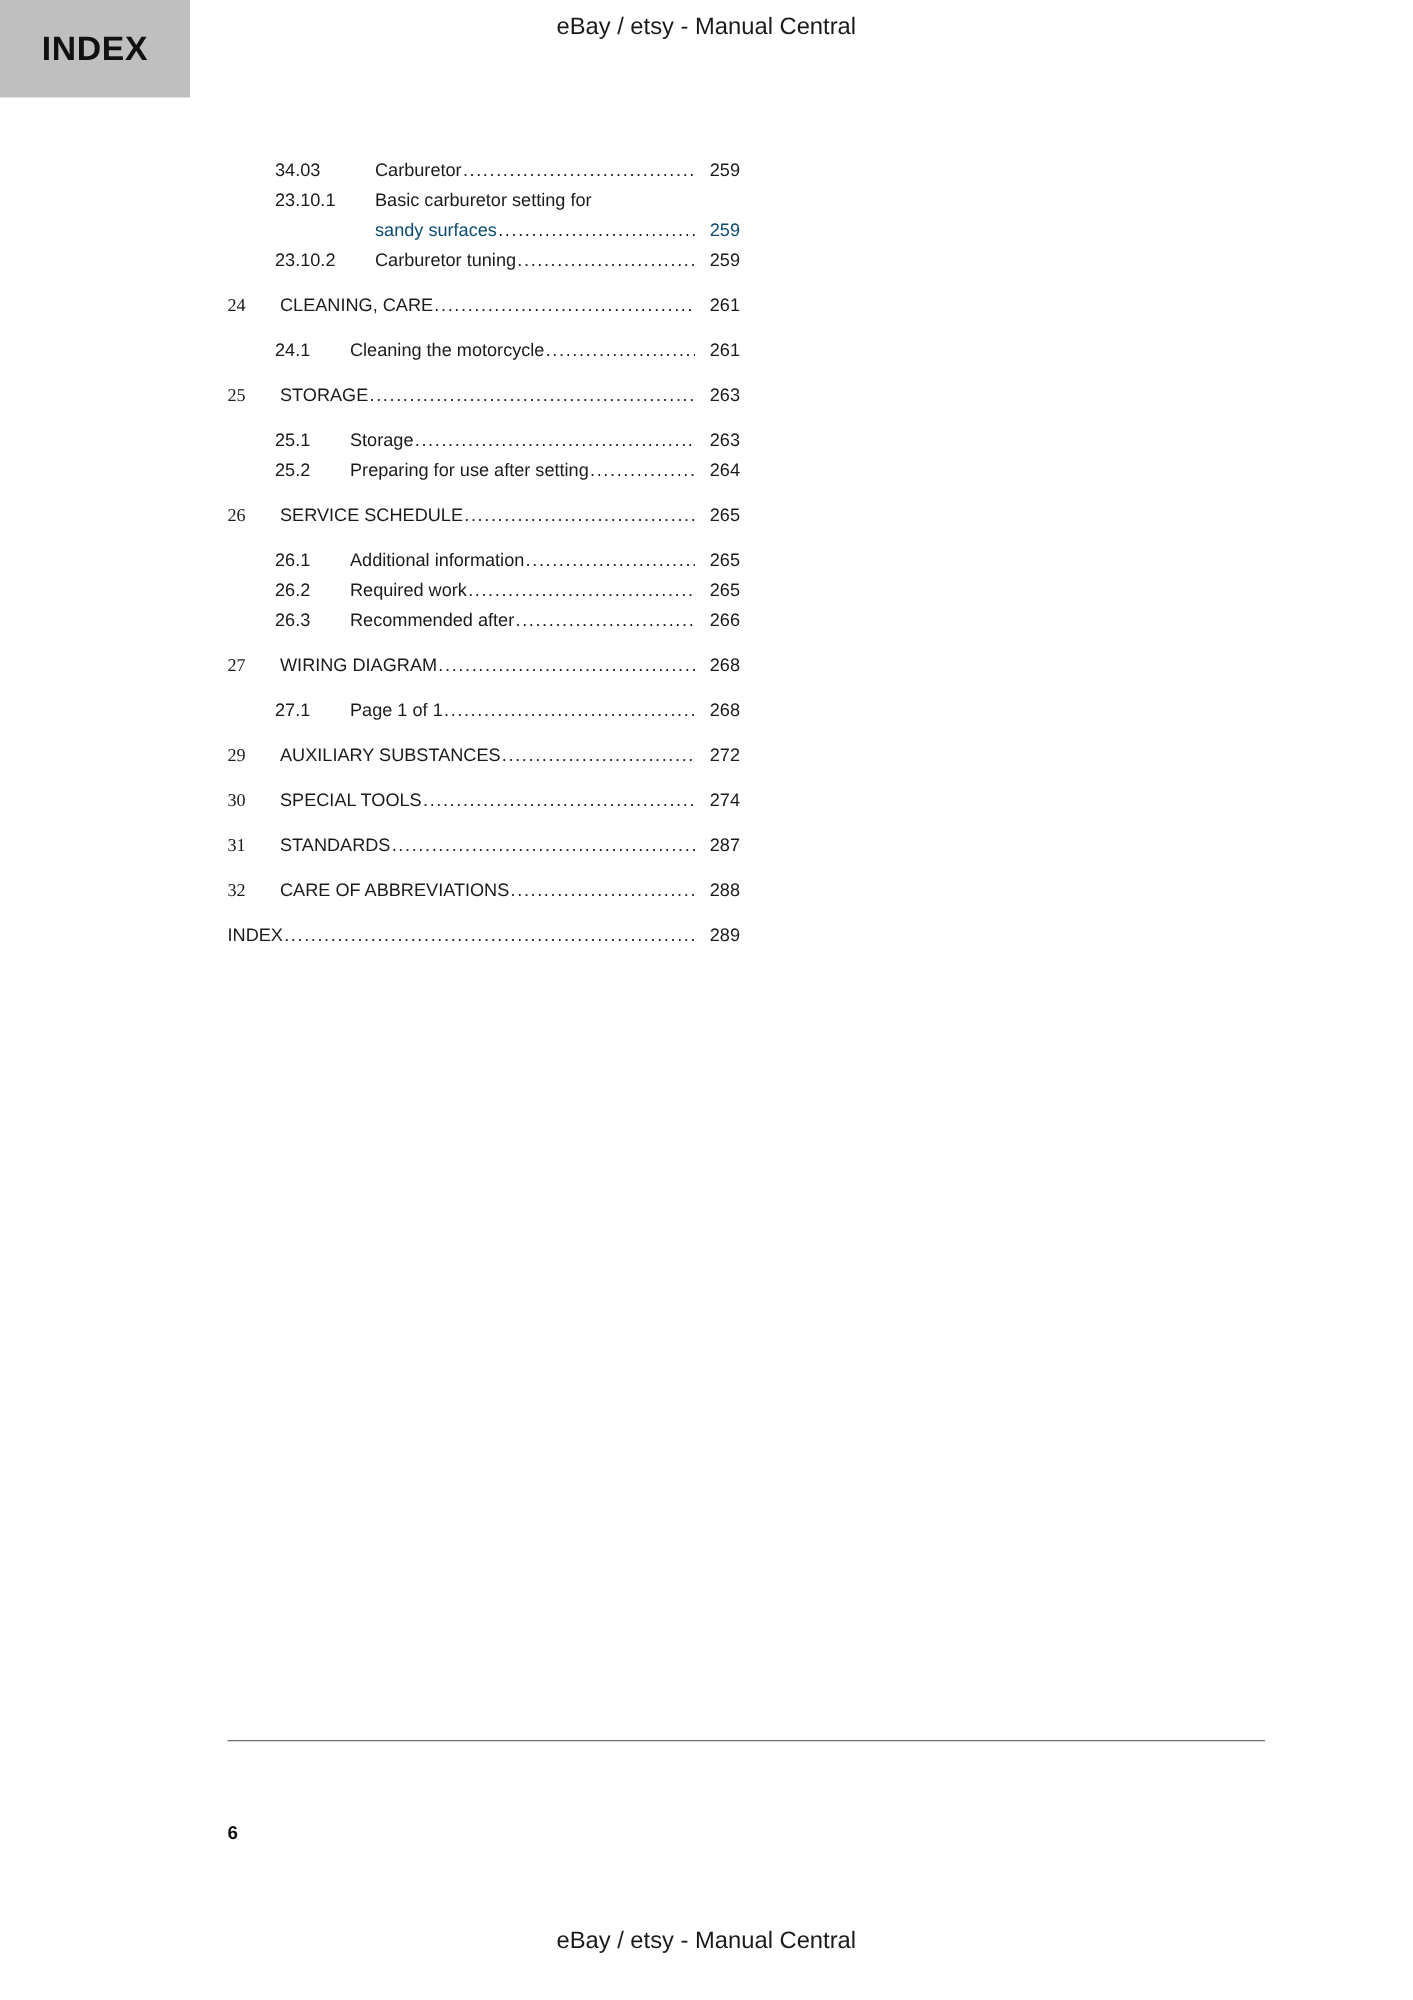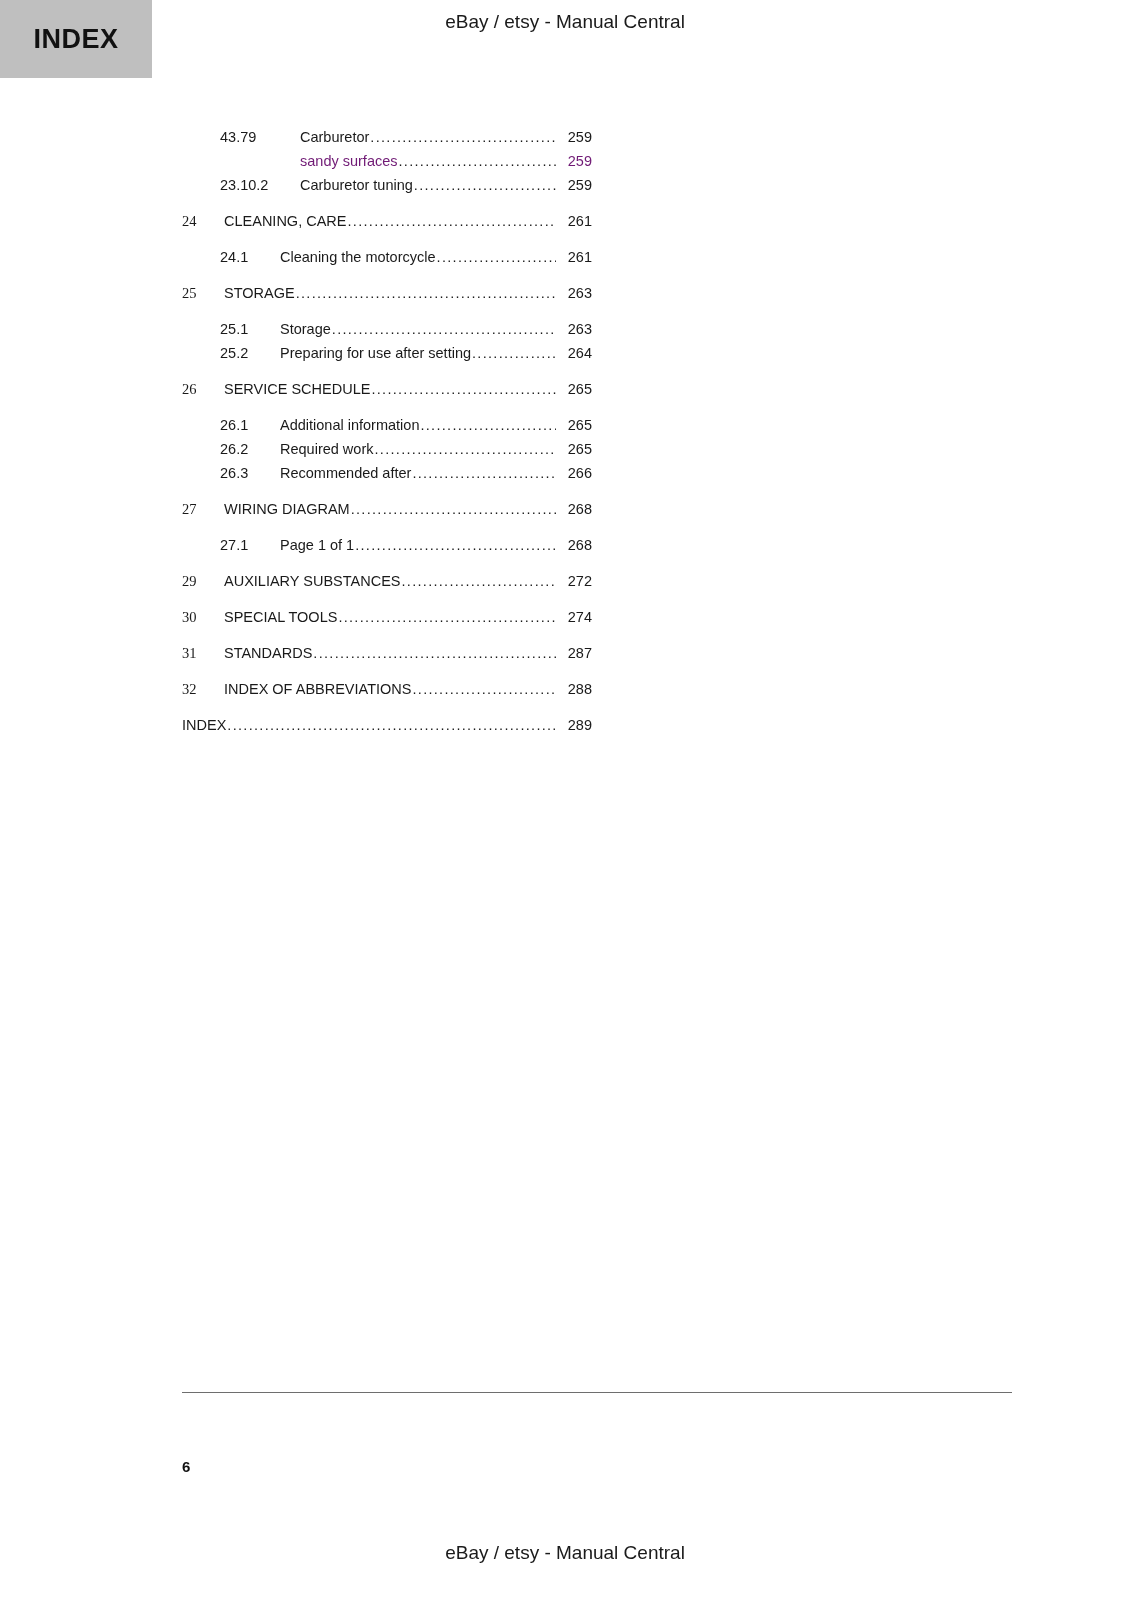--- a/index.html
+++ b/index.html
@@ -106,21 +106,21 @@
   }
   .page {
     flex: 0 0 auto;
     width: 34px;
     text-align: right;
   }
   .cont-row {
     display: flex;
     font-size: 14.5px;
     line-height: 24px;
-    color: #701a75;
+    color: #0c4a6e;
     white-space: nowrap;
   }
   .cont-indent {
     flex: 0 0 auto;
     width: 118px;
   }
 
   
   .footer-rule {
     position: absolute;
@@ -152,26 +152,30 @@
 <body>
 
 <div class="index-tab">
   <span class="index-tab-label">INDEX</span>
 </div>
 <div class="header-title">eBay / etsy - Manual Central</div>
 
 <div class="toc">
 
   <div class="row level3">
-    <span class="num n3">43.79</span>
+    <span class="num n3">34.03</span>
     <span class="title">Carburetor</span>
     <span class="leader"></span>
     <span class="page">259</span>
   </div>
 
+  <div class="row level3">
+    <span class="num n3">23.10.1</span>
+    <span class="title">Basic carburetor setting for</span>
+  </div>
   <div class="cont-row">
     <span class="cont-indent"></span>
     <span class="title">sandy surfaces</span>
     <span class="leader"></span>
     <span class="page">259</span>
   </div>
 
   <div class="row level3">
     <span class="num n3">23.10.2</span>
     <span class="title">Carburetor tuning</span>
@@ -266,21 +270,21 @@
 
   <div class="row level1">
     <span class="num n1">31</span>
     <span class="title">STANDARDS</span>
     <span class="leader"></span>
     <span class="page">287</span>
   </div>
 
   <div class="row level1">
     <span class="num n1">32</span>
-    <span class="title">INDEX OF ABBREVIATIONS</span>
+    <span class="title">CARE OF ABBREVIATIONS</span>
     <span class="leader"></span>
     <span class="page">288</span>
   </div>
 
   <div class="row level1">
     <span class="num nindex">INDEX</span>
     <span class="leader"></span>
     <span class="page">289</span>
   </div>
 

